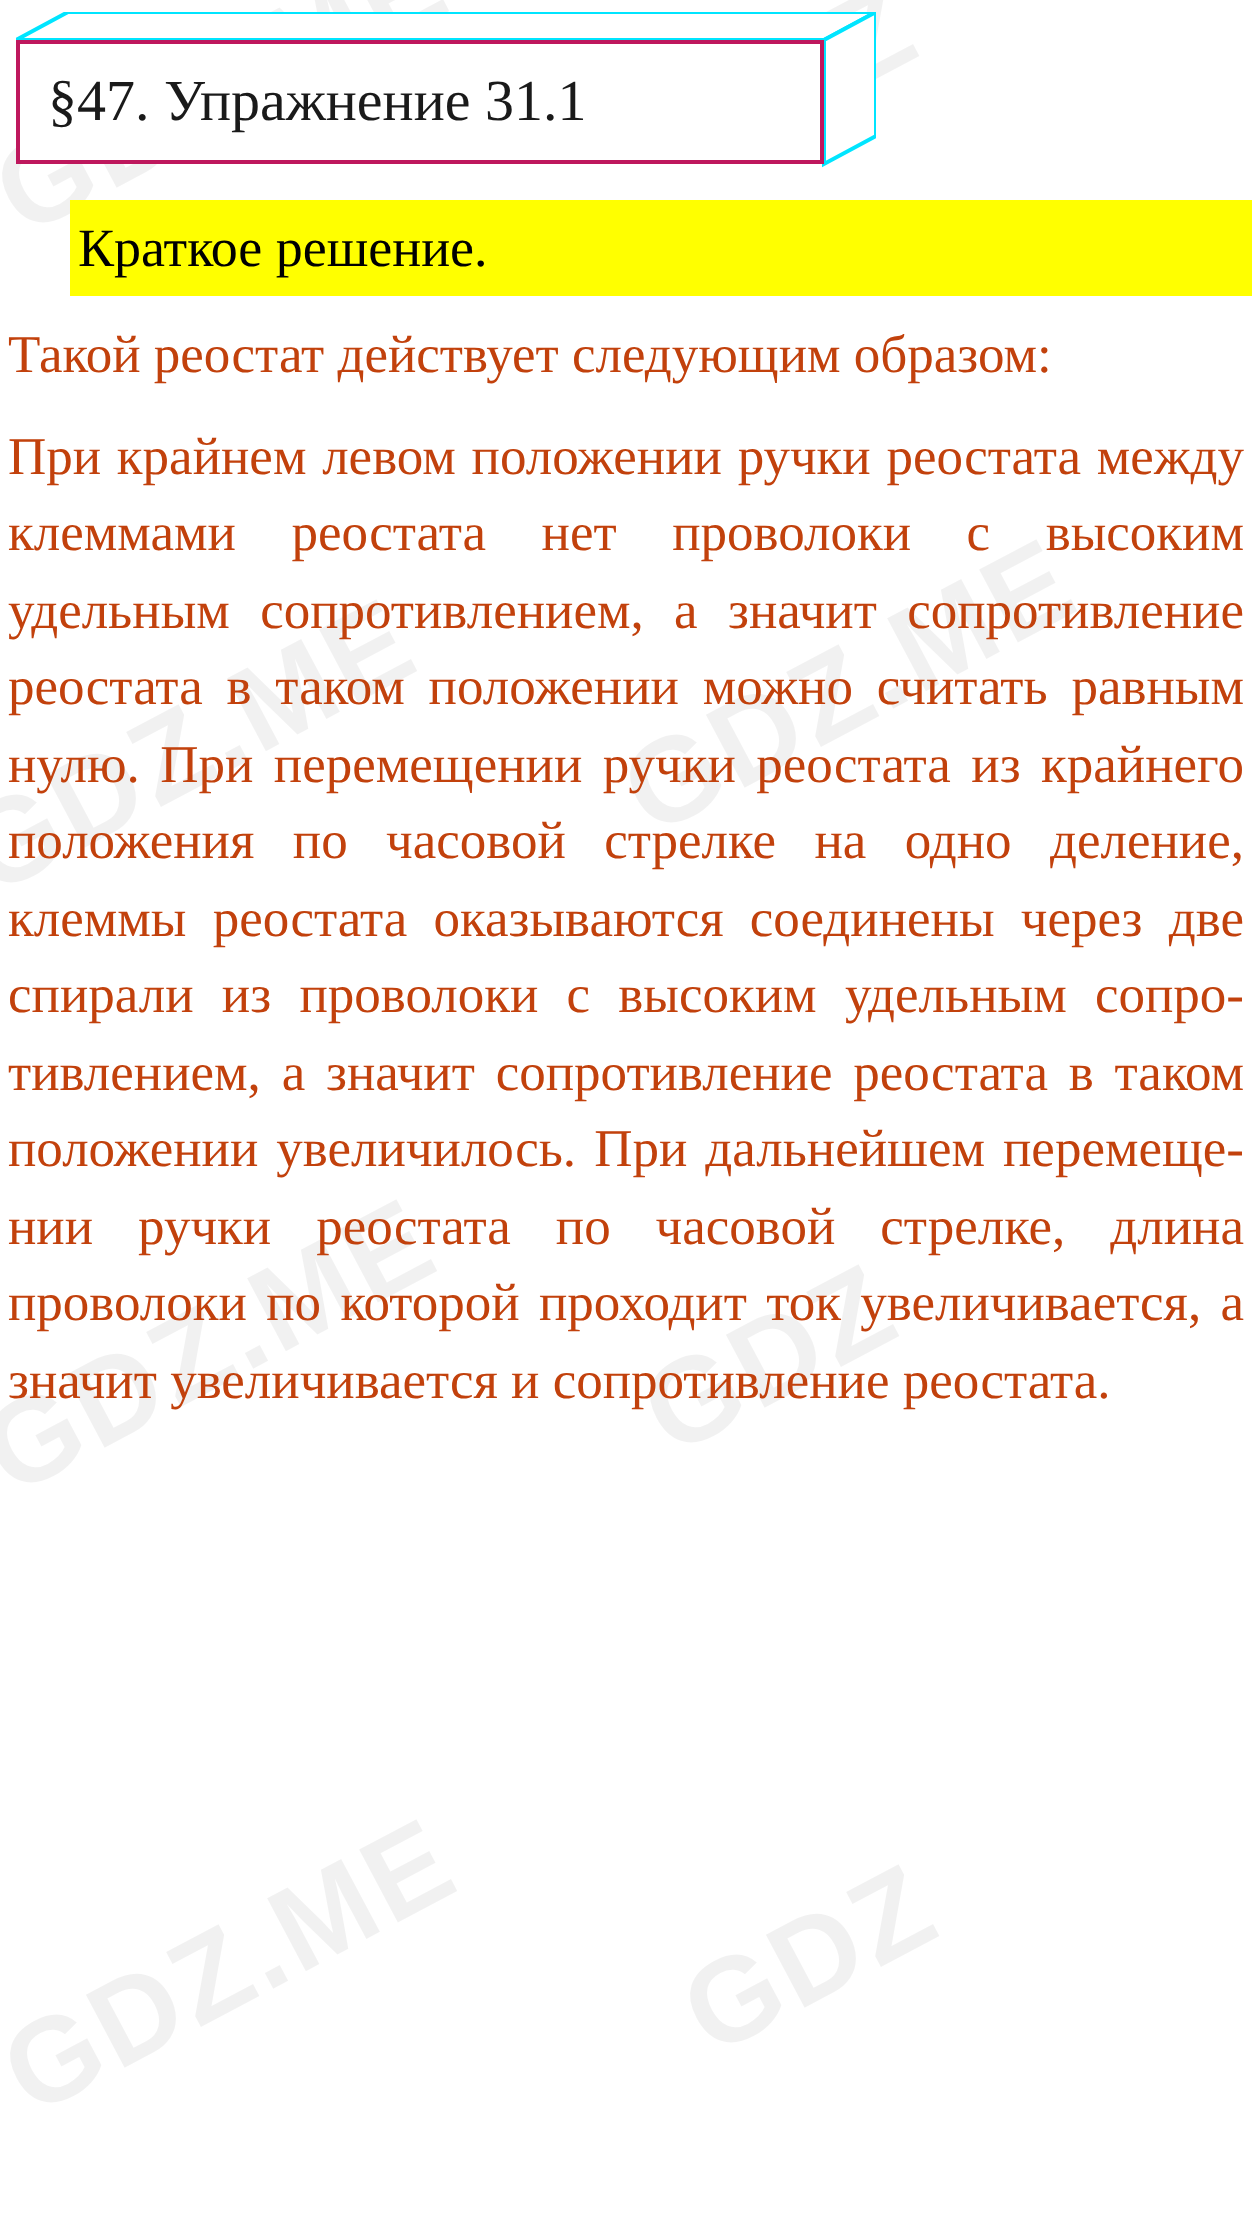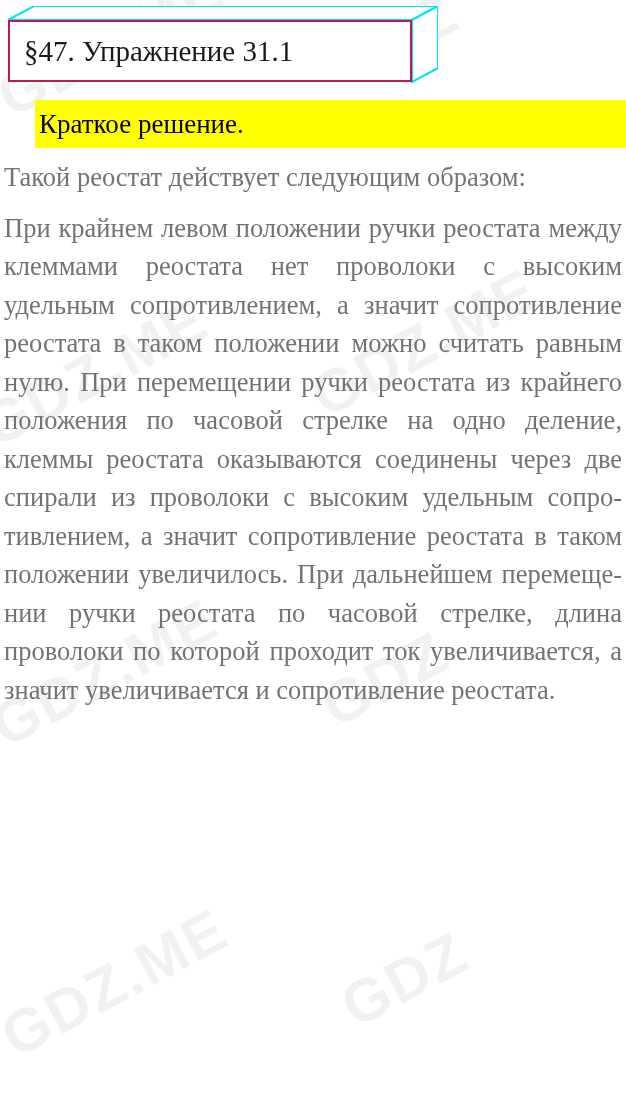--- a/index.html
+++ b/index.html
@@ -109,21 +109,21 @@
     position: relative;
     z-index: 10;
     padding: 10px 4px 0 4px;
   }
   p.para {
     margin: 0 0 4px 0;
     font-size: 26.5px;
     line-height: 38.5px;
     text-align: justify;
     text-align-last: left;
-    color: #737373;
+    color: #c2410c;
     -webkit-hyphens: manual;
     hyphens: manual;
   }
   p.para.first { margin-bottom: 12px; }
   p.para.justified { text-align: justify; }
 </style>
 </head>
 <body>
 
 <div class="watermark-layer">

